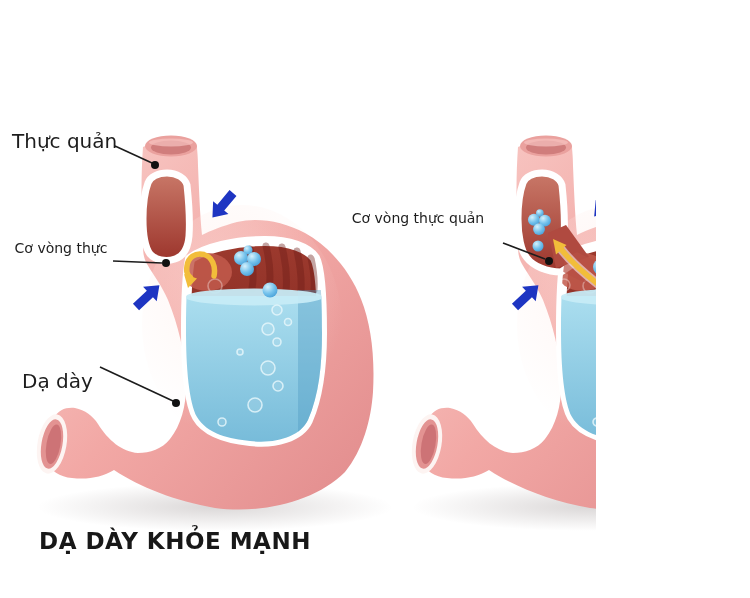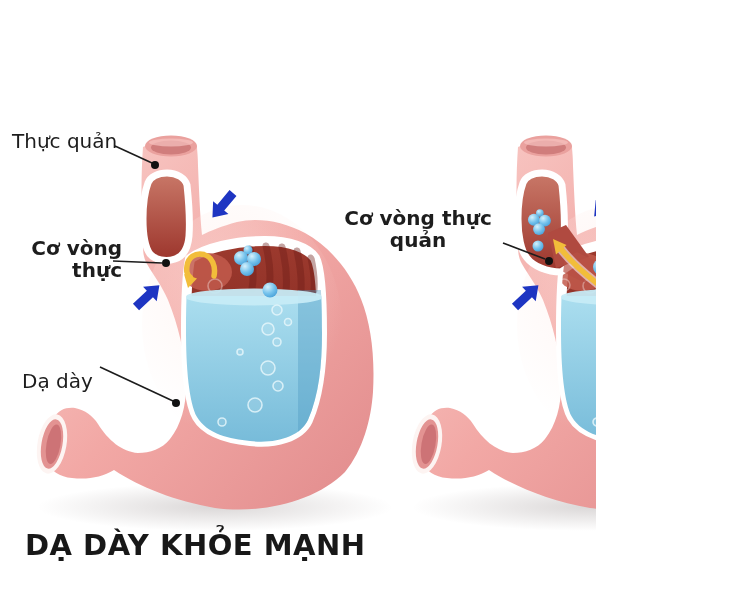--- a/index.html
+++ b/index.html
@@ -2,26 +2,26 @@
 <html><head>
 <meta charset="utf-8">
 <style>
   html,body{margin:0;padding:0;background:#fff;}
   .canvas{
     position:relative;width:596px;height:598px;background:#ffffff;overflow:hidden;
     font-family:"DejaVu Sans","Liberation Sans",sans-serif;color:#1e1e1e;
   }
   .art{position:absolute;left:0;top:0;width:750px;height:598px;}
   .label{position:absolute;font-size:20px;line-height:22px;color:#1d1d1d;}
-  .label.small{font-size:20px;font-weight:bold;}
+  .label.small{font-size:14px;}
   .label.center{text-align:center;}
   .label span{display:block;}
   .caption{
     position:absolute;top:528px;width:300px;text-align:center;
-    font-size:29px;font-weight:bold;letter-spacing:.5px;color:#181818;white-space:nowrap;
+    font-size:23px;font-weight:bold;letter-spacing:.5px;color:#181818;white-space:nowrap;
   }
   .caption.left{left:25px;}
   .caption.right{left:425px;}
 </style>
 </head>
 <body>
 
 <div class="canvas">
 
   <svg class="art" viewBox="0 0 750 598" aria-hidden="true">
@@ -215,21 +215,21 @@
       <circle cx="166" cy="263" r="4"></circle>
       <circle cx="176" cy="403" r="4"></circle>
       <circle cx="549" cy="261" r="4"></circle>
     </g>
   </svg>
 
   <div class="label" style="left:12px;top:130px;">
     <span>Thực quản</span>
   </div>
 
-  <div class="label small center" style="left:0px;top:237px;width:122px;text-align:right;">
+  <div class="label small center" style="left:0px;top:237px;width:122px;">
     <span>Cơ vòng thực</span>
   </div>
 
   <div class="label" style="left:22px;top:370px;">
     <span>Dạ dày</span>
   </div>
 
   <div class="label small center" style="left:336px;top:207px;width:164px;">
     <span>Cơ vòng thực quản</span>
   </div>

